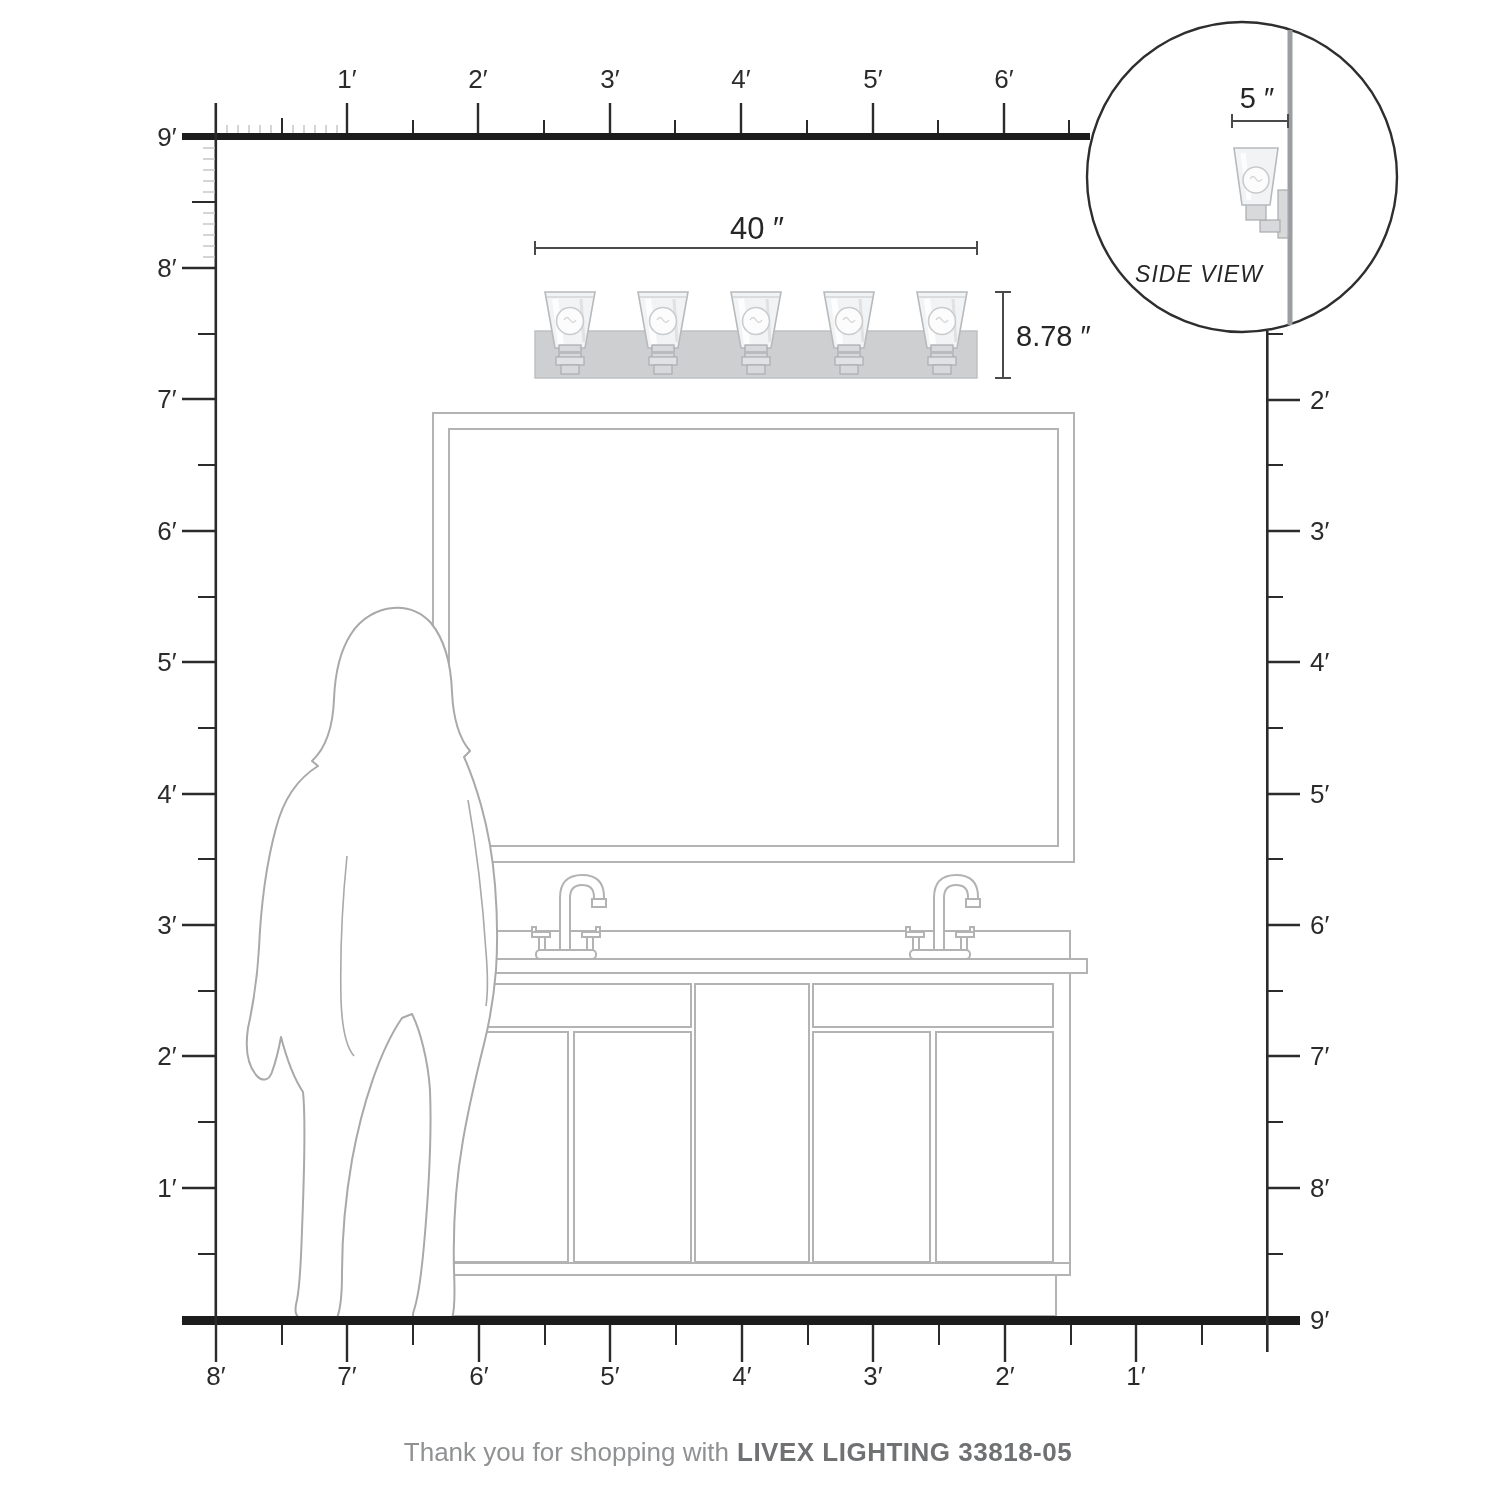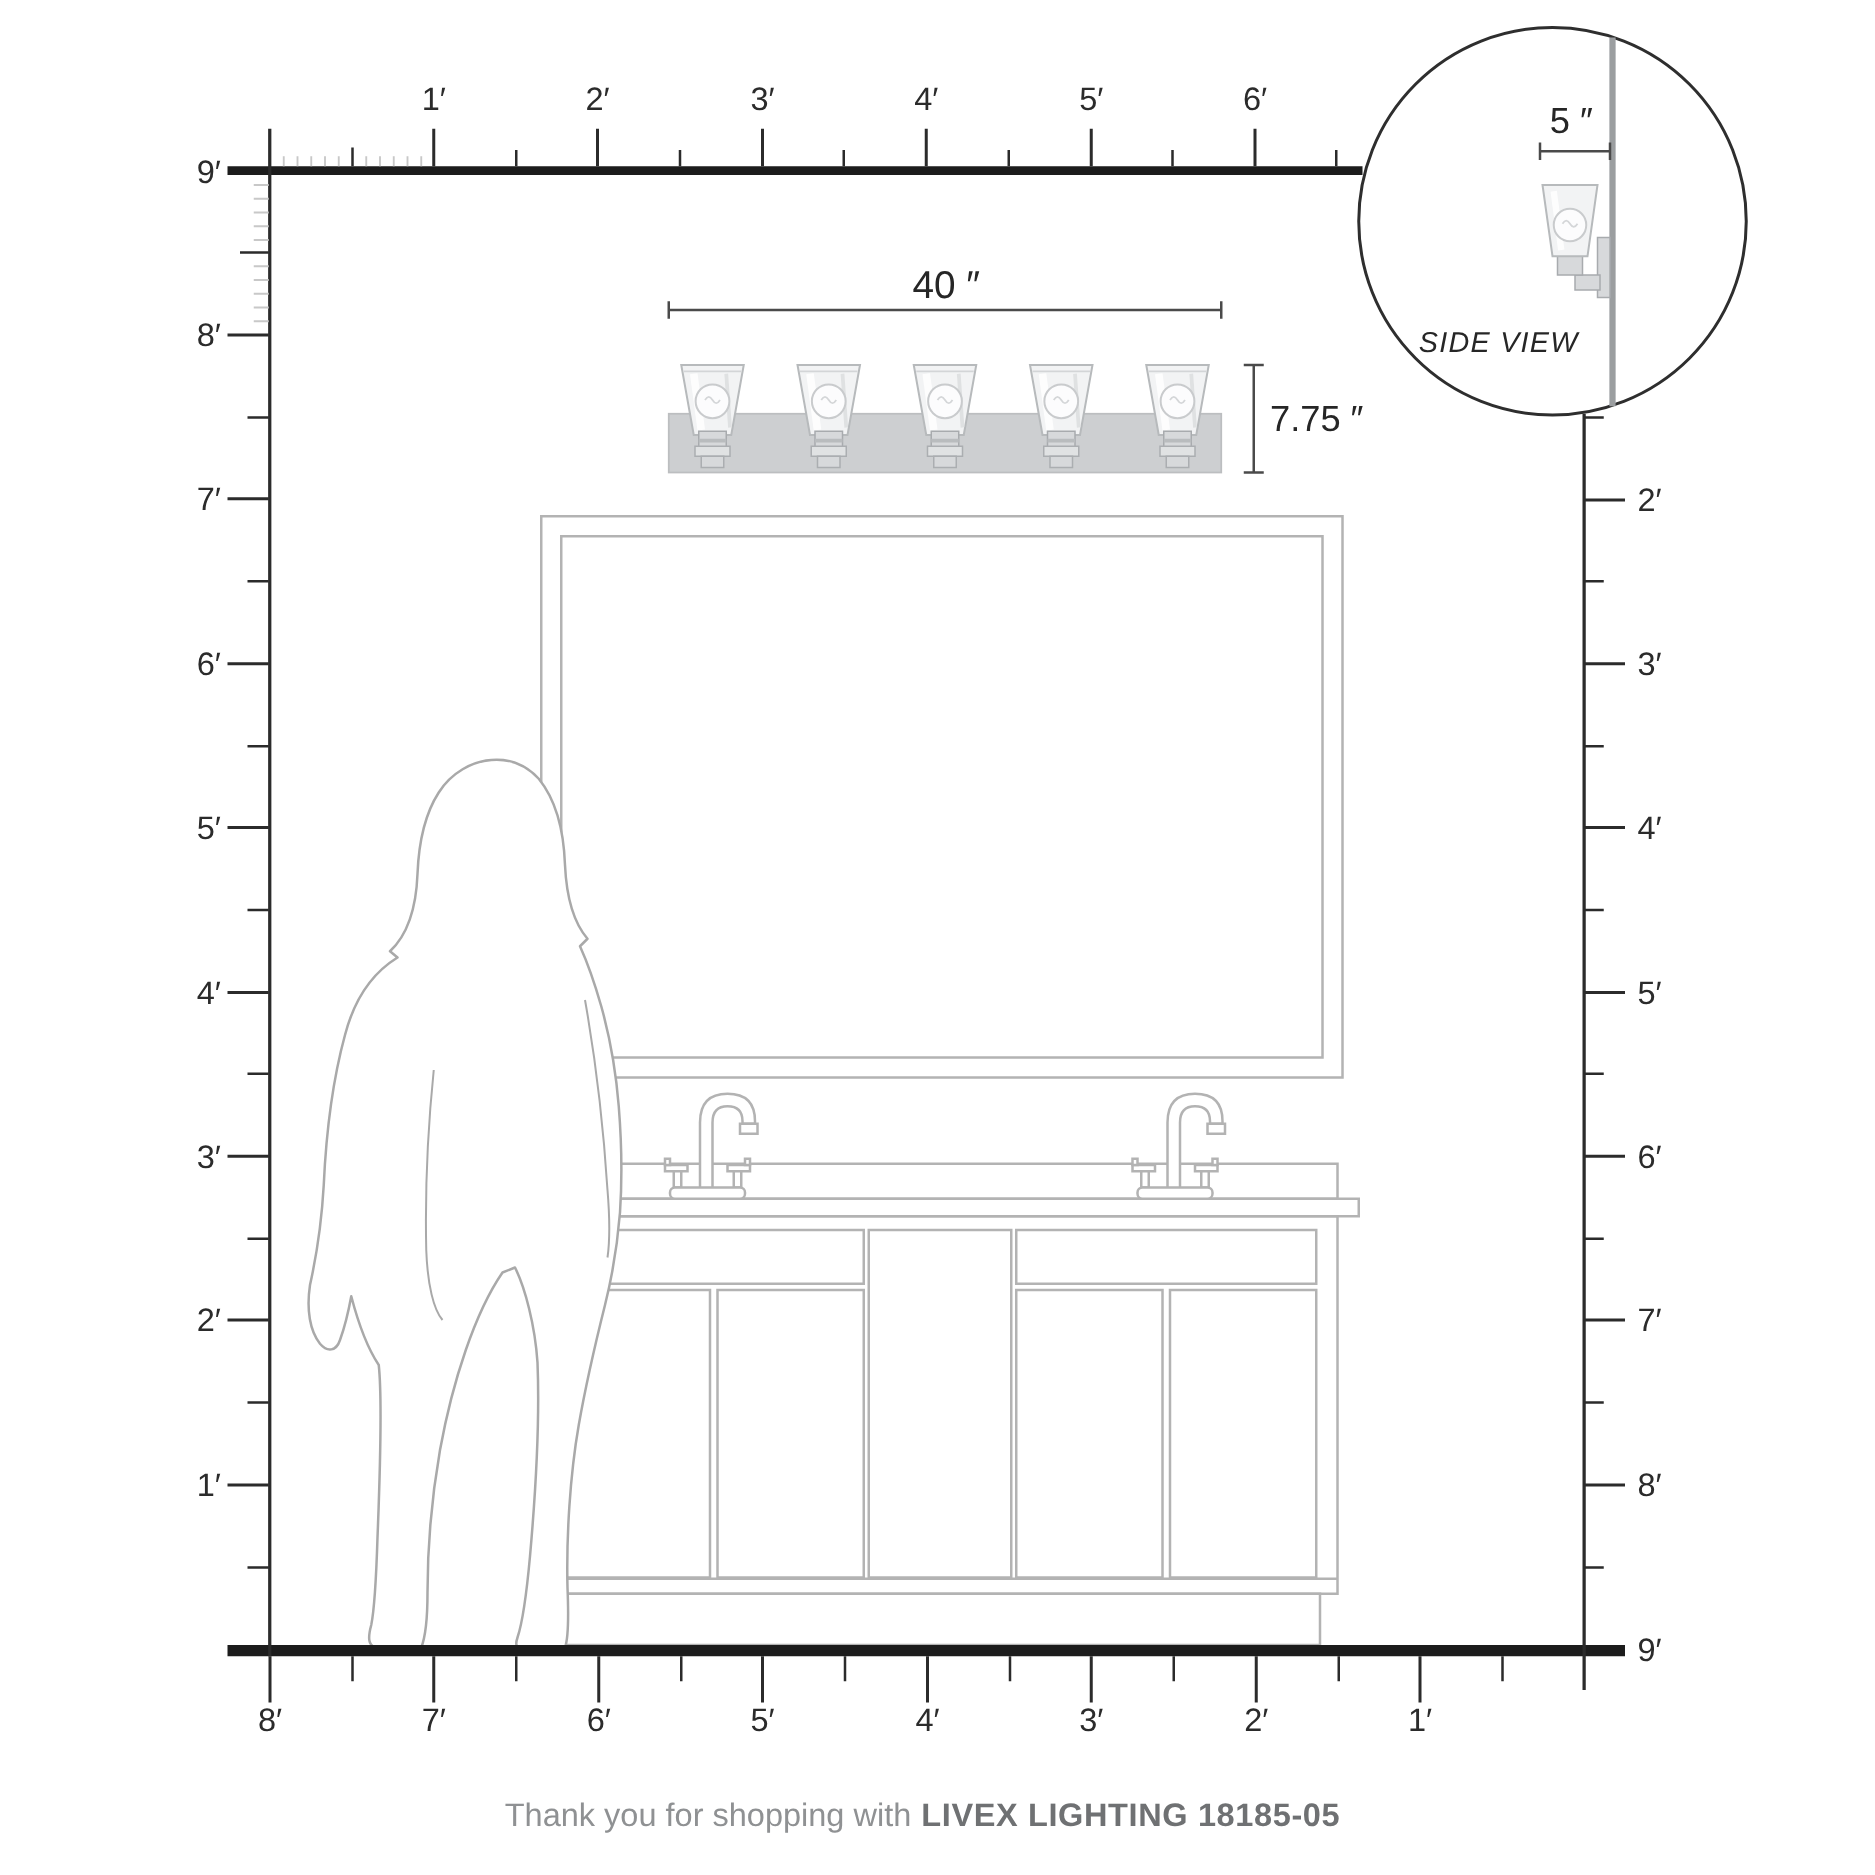--- a/index.html
+++ b/index.html
@@ -200,22 +200,22 @@
   <div class="lbl" style="left:216px;top:1376px">8′</div>
   <div class="lbl" style="left:347px;top:1376px">7′</div>
   <div class="lbl" style="left:479px;top:1376px">6′</div>
   <div class="lbl" style="left:610px;top:1376px">5′</div>
   <div class="lbl" style="left:742px;top:1376px">4′</div>
   <div class="lbl" style="left:873px;top:1376px">3′</div>
   <div class="lbl" style="left:1005px;top:1376px">2′</div>
   <div class="lbl" style="left:1136px;top:1376px">1′</div>
 
   <div class="lbl dim-lbl big-dim" style="left:757px;top:228px">40 ″</div>
-  <div class="lbl dim-lbl align-left" style="left:1016px;top:336px">7.75 ″</div>
+  <div class="lbl dim-lbl align-left" style="left:1016px;top:336px">8.78 ″</div>
 
   <div class="lbl dim-lbl" style="left:1257px;top:98px">5 ″</div>
   <div class="lbl sideview-lbl" style="left:1199px;top:274px">SIDE VIEW</div>
 
   <div class="footer">
-    <span>Thank you for shopping with</span><span class="brand">LIVEX LIGHTING 18185-05</span>
+    <span>Thank you for shopping with</span><span class="brand">LIVEX LIGHTING 33818-05</span>
   </div>
 
 </div>
 
 </body></html>

